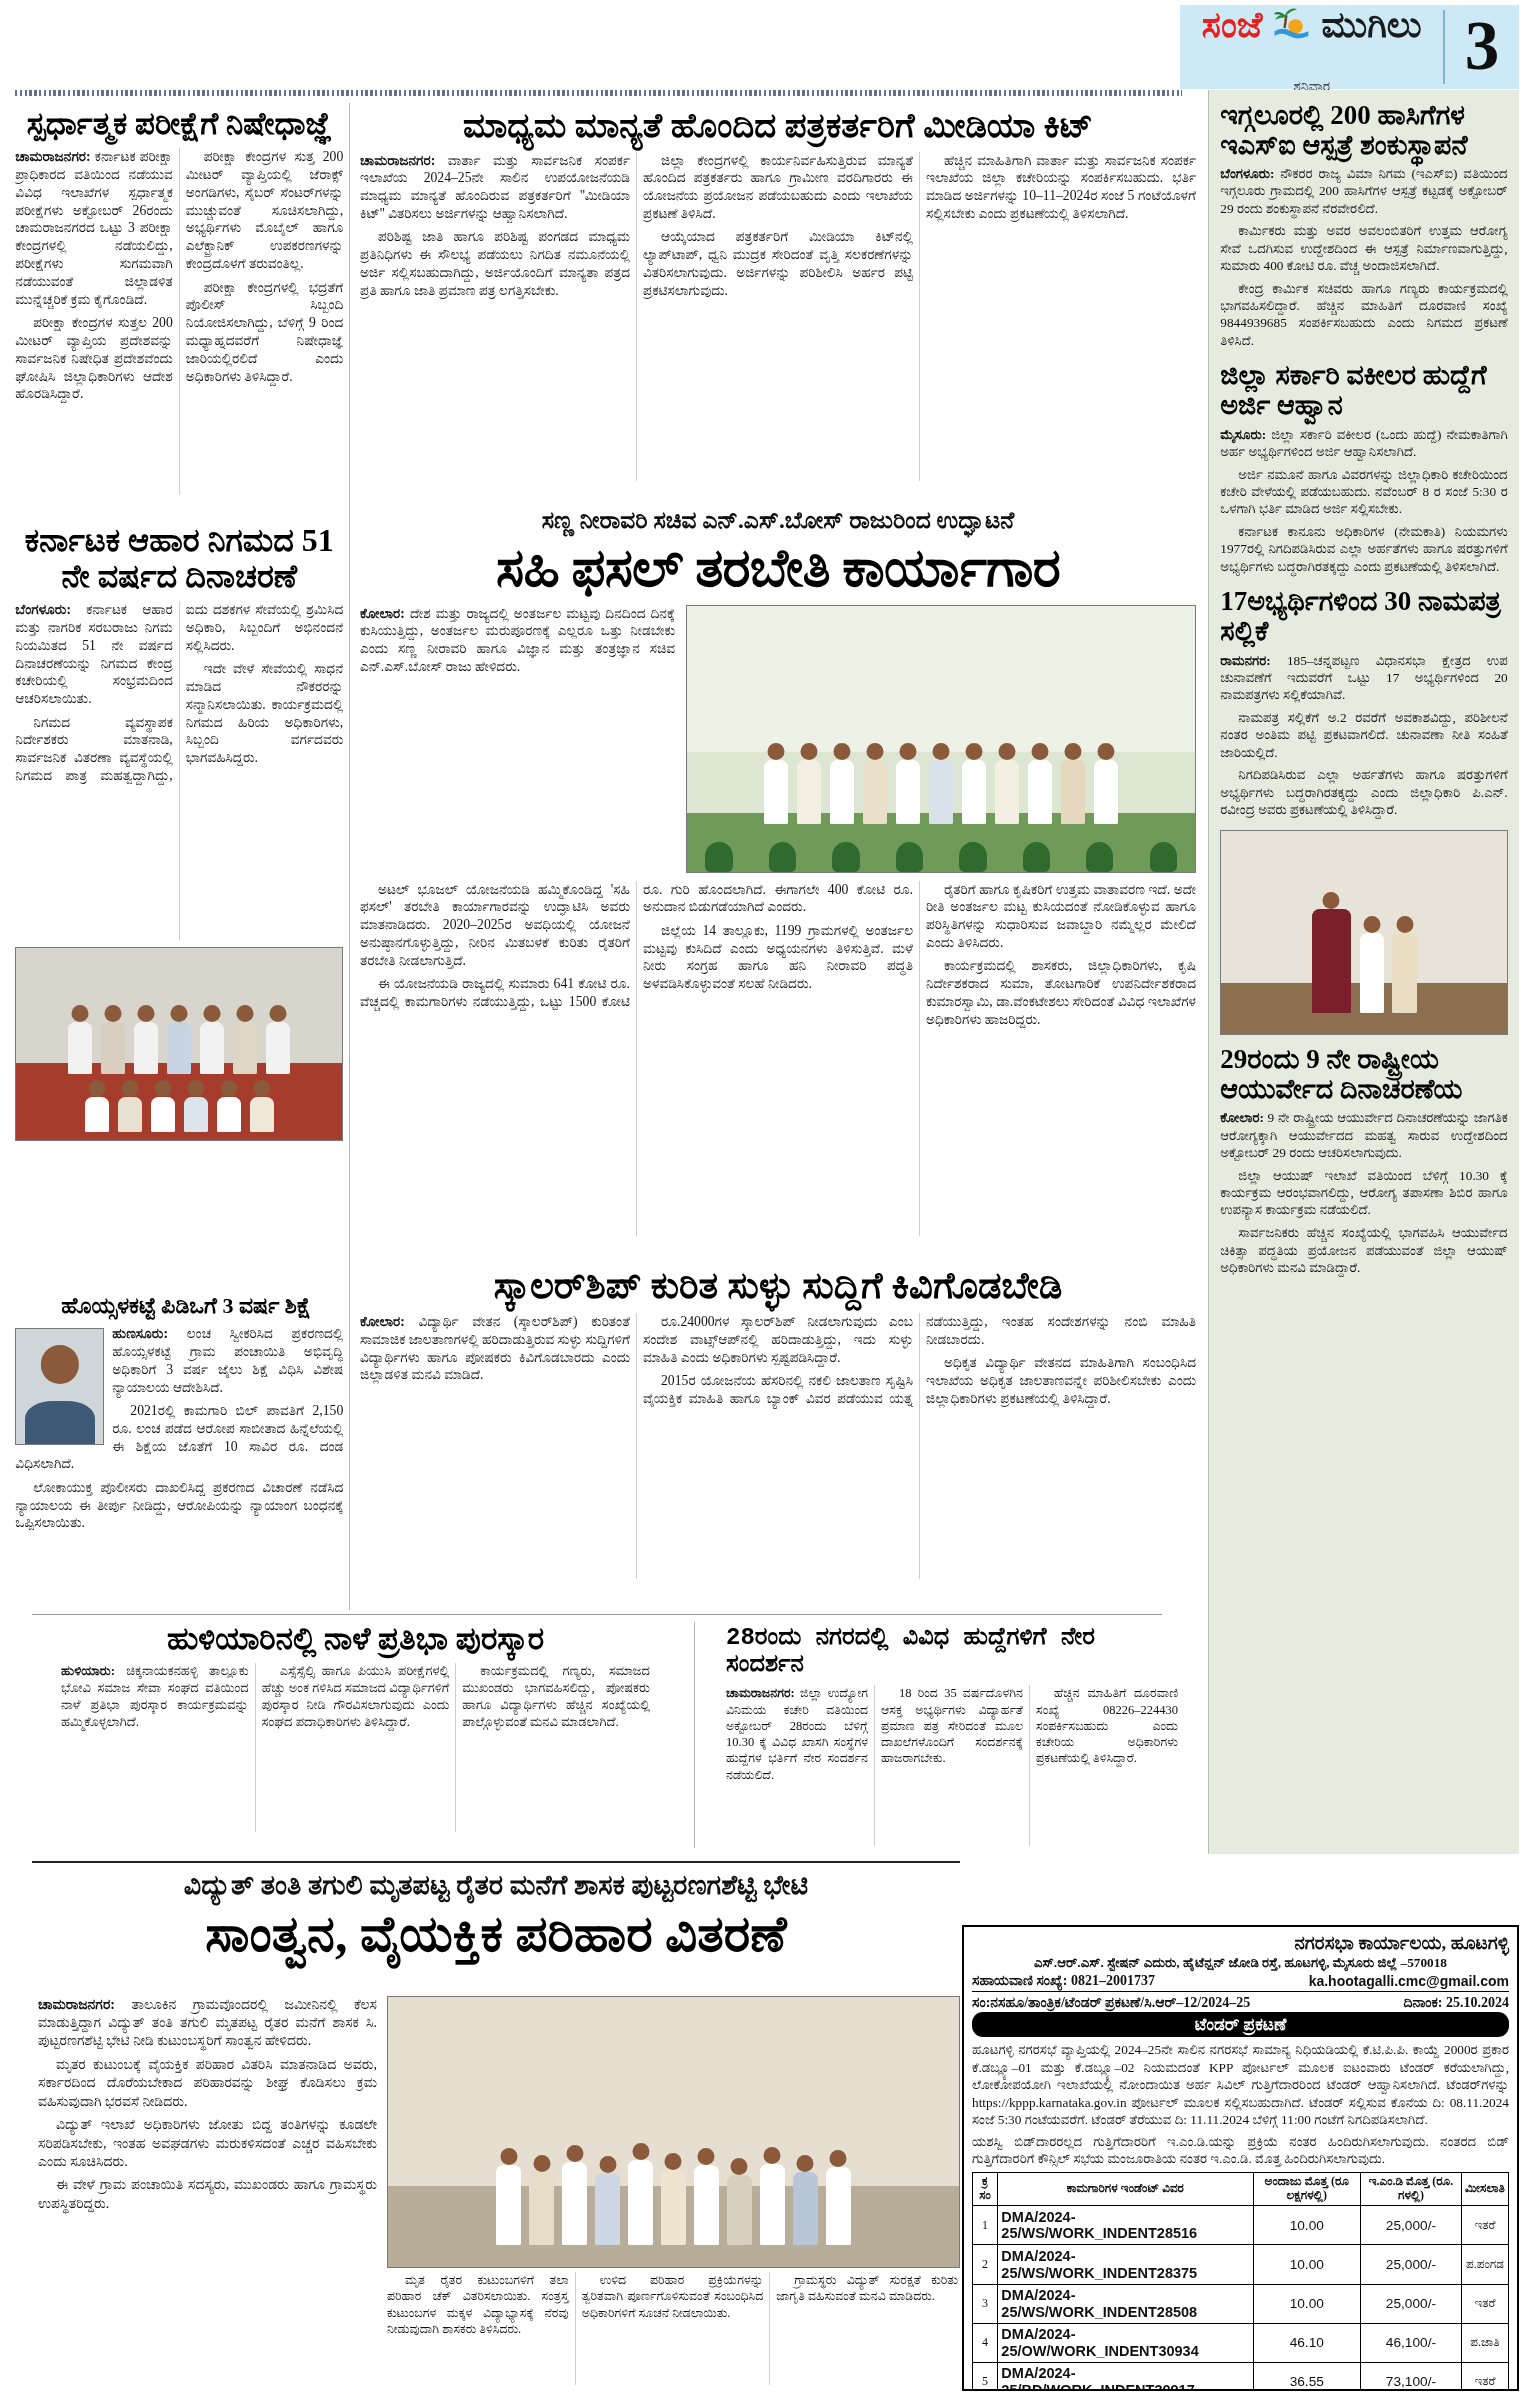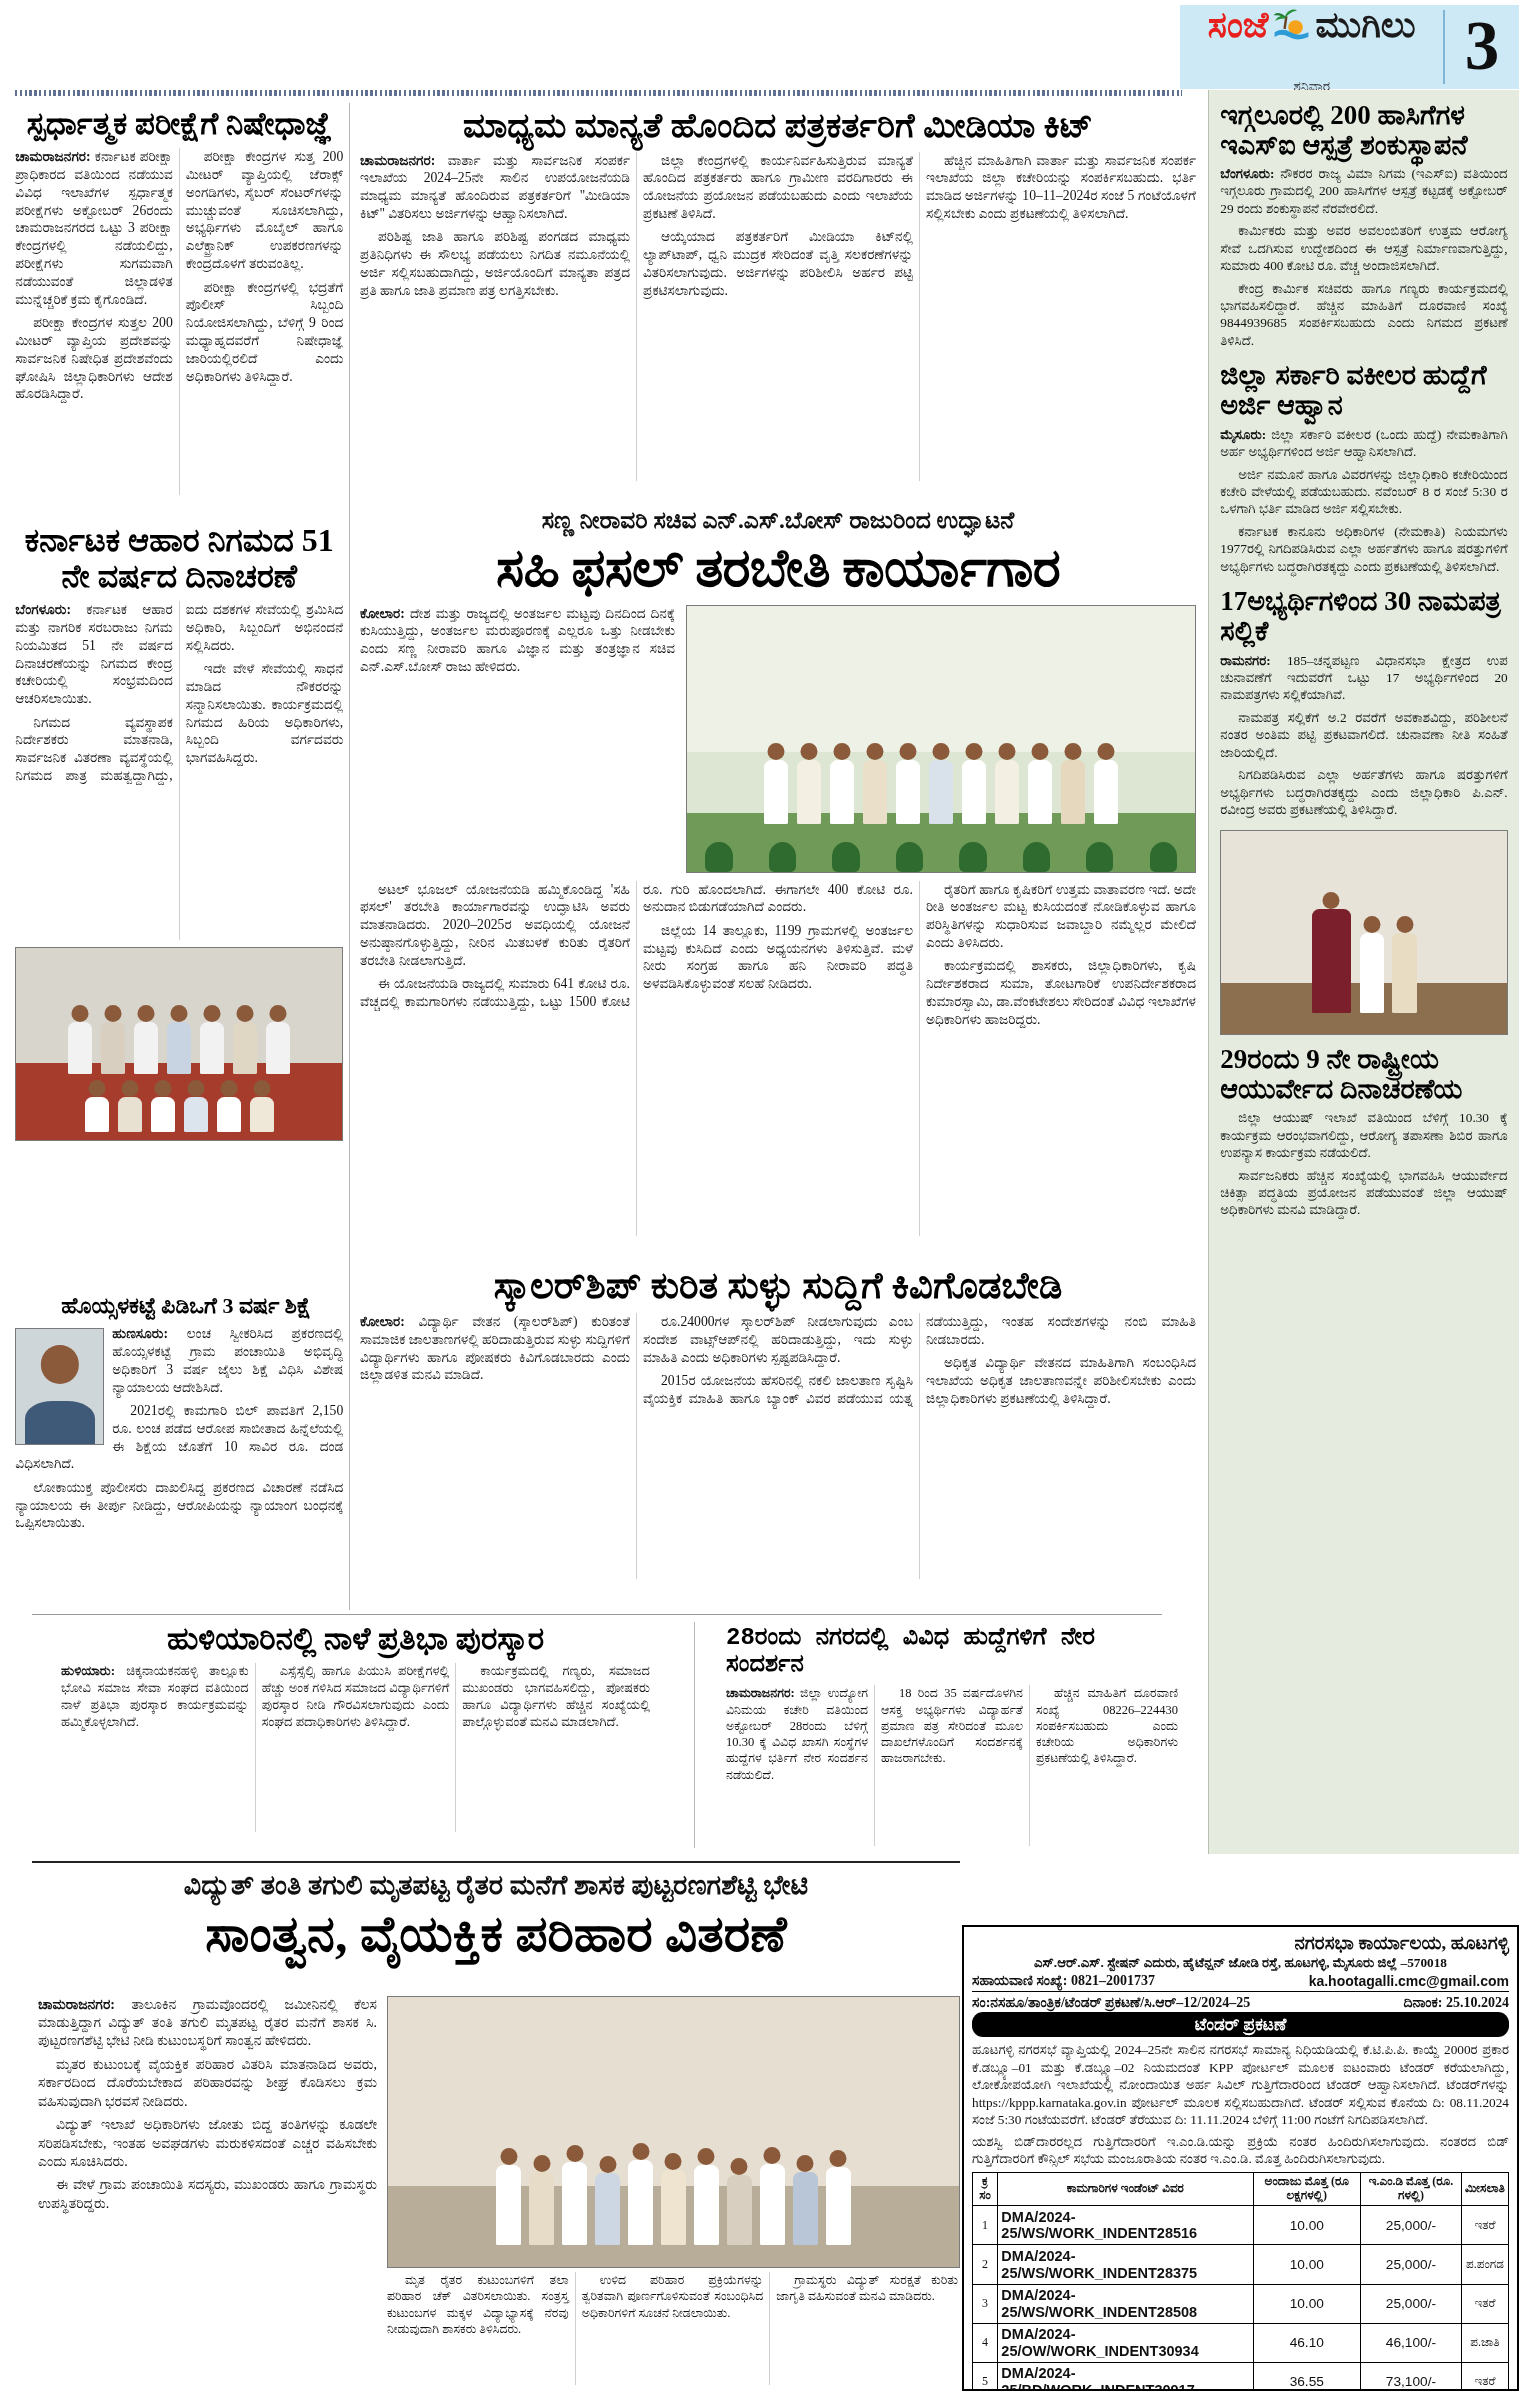--- a/index.html
+++ b/index.html
@@ -2,21 +2,21 @@
 <html lang="kn" style="font-size:13px"><head>
 <meta charset="utf-8">
 <style>
   html,body{margin:0;padding:0;background:#9a9a9a;}
   .page{position:relative;width:1523px;height:2401px;background:#ffffff;margin:0 auto;
         overflow:hidden;font-family:"Liberation Serif",serif;color:#111;}
   
   .masthead{position:absolute;left:1180px;top:4.8px;width:339px;height:84px;
             background:#cde9f6;display:flex;align-items:stretch;}
   .mast-left{flex:1;display:flex;flex-direction:column;align-items:center;justify-content:center;padding-top:3.2px;}
-  .mast-title{display:flex;align-items:center;gap:5px;font-weight:bold;font-size:36px;line-height:1;margin-top:24px;}
+  .mast-title{display:flex;gap:11px;font-weight:bold;font-size:36px;line-height:1;margin-top:24px;}
   .mast-red{color:#e8201d;}
   .mast-black{color:#1b1b1b;}
   .swoosh{width:86%;height:4px;margin:2.4px 0 1.6px;border-radius:50%;
           background:linear-gradient(90deg,rgba(23,120,190,0) 0%,#1778be 18%,#1778be 82%,rgba(23,120,190,0) 100%);}
   .mast-day{font-size:14px;color:#222;margin-top:32px;}
   .mast-date{font-size:16px;font-weight:bold;color:#111;}
   .mast-div{width:1.6px;background:#7fb4d4;margin:4.8px 0;}
   .mast-num{width:74px;display:flex;align-items:center;justify-content:center;
             font-size:69px;font-weight:bold;color:#101010;}
   .logo{width:37px;height:34px;}
@@ -318,20 +318,22 @@
       <div class="ppl" style="bottom:10%;">
         <div class="pn" style="--c:#7a1f2b;width:42px;height:121px;"></div>
         <div class="pn" style="--c:#ffffff;height:97px;"></div>
         <div class="pn" style="--c:#e8dcc2;height:97px;"></div>
       </div>
     </div>
 
     <div class="g-art">
       <h2>29ರಂದು 9 ನೇ ರಾಷ್ಟ್ರೀಯ ಆಯುರ್ವೇದ ದಿನಾಚರಣೆಯ</h2>
       <div class="body">
+        <p class="lead"><span class="dateline">ಕೋಲಾರ:</span>
+          <span>9 ನೇ ರಾಷ್ಟ್ರೀಯ ಆಯುರ್ವೇದ ದಿನಾಚರಣೆಯನ್ನು ಜಾಗತಿಕ ಆರೋಗ್ಯಕ್ಕಾಗಿ ಆಯುರ್ವೇದದ ಮಹತ್ವ ಸಾರುವ ಉದ್ದೇಶದಿಂದ ಅಕ್ಟೋಬರ್ 29 ರಂದು ಆಚರಿಸಲಾಗುವುದು.</span></p>
         <div>
             <p>ಜಿಲ್ಲಾ ಆಯುಷ್ ಇಲಾಖೆ ವತಿಯಿಂದ ಬೆಳಿಗ್ಗೆ 10.30 ಕ್ಕೆ ಕಾರ್ಯಕ್ರಮ ಆರಂಭವಾಗಲಿದ್ದು, ಆರೋಗ್ಯ ತಪಾಸಣಾ ಶಿಬಿರ ಹಾಗೂ ಉಪನ್ಯಾಸ ಕಾರ್ಯಕ್ರಮ ನಡೆಯಲಿದೆ.</p>
             <p>ಸಾರ್ವಜನಿಕರು ಹೆಚ್ಚಿನ ಸಂಖ್ಯೆಯಲ್ಲಿ ಭಾಗವಹಿಸಿ ಆಯುರ್ವೇದ ಚಿಕಿತ್ಸಾ ಪದ್ಧತಿಯ ಪ್ರಯೋಜನ ಪಡೆಯುವಂತೆ ಜಿಲ್ಲಾ ಆಯುಷ್ ಅಧಿಕಾರಿಗಳು ಮನವಿ ಮಾಡಿದ್ದಾರೆ.</p>
           </div>
       </div>
     </div>
   </div>
 
   <div class="hrule" style="left:32px;top:1861px;width:928px;"></div>
 

